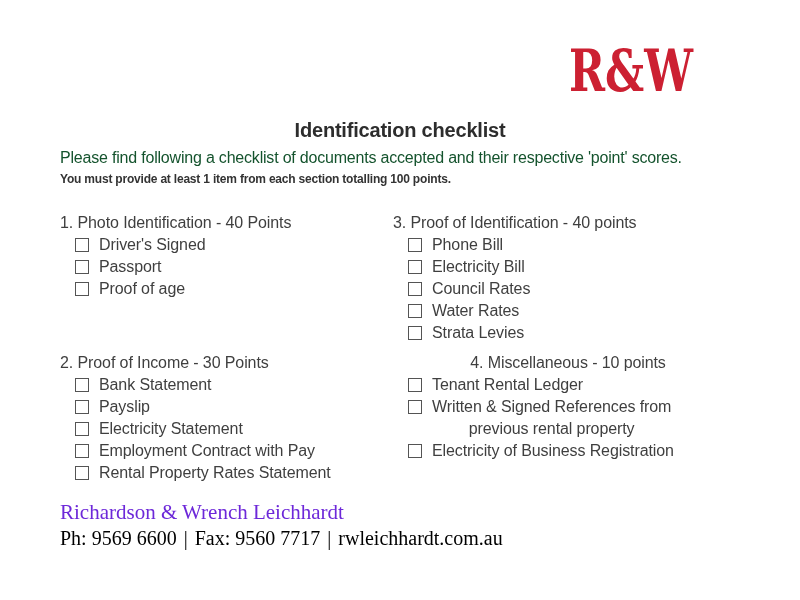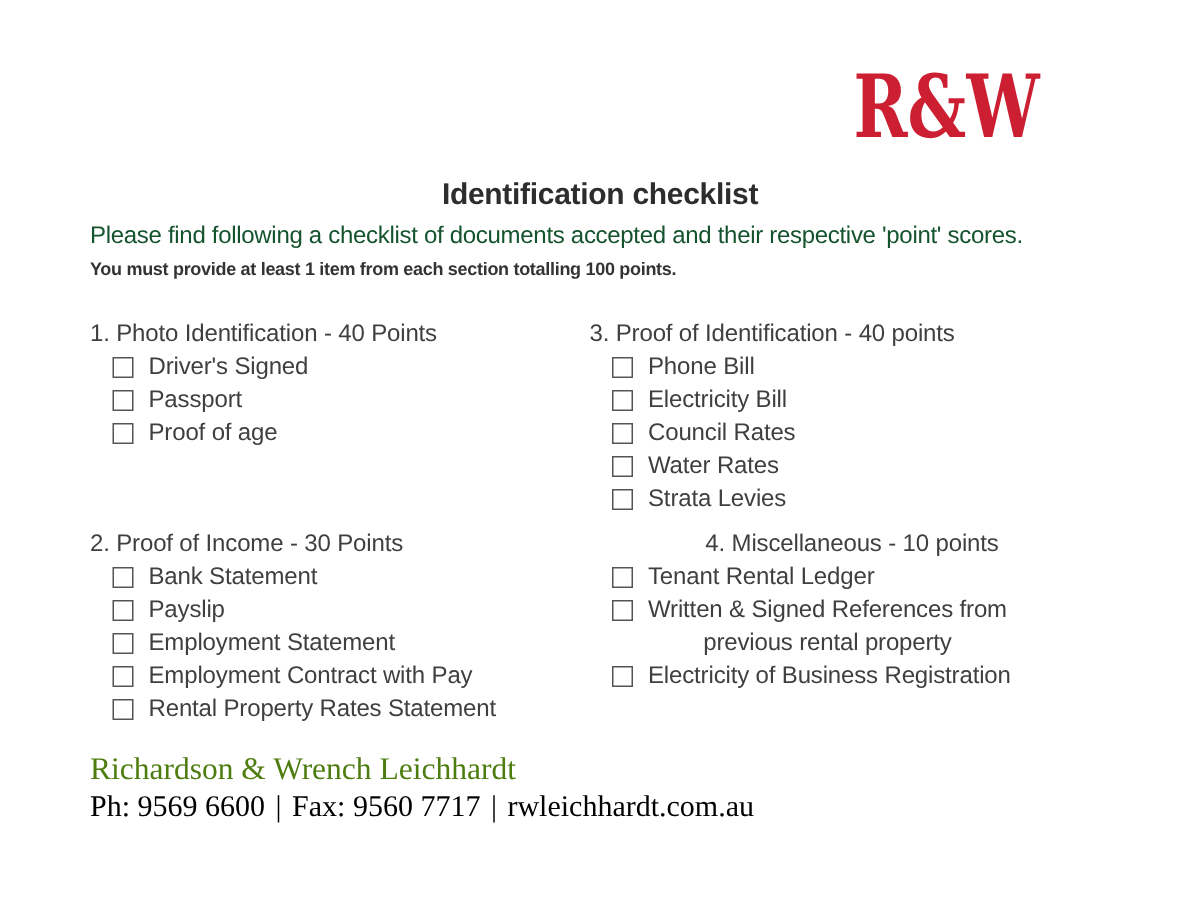--- a/index.html
+++ b/index.html
@@ -119,21 +119,21 @@
     <div class="item">
       <span class="checkbox"></span>
       <span class="item-label">Bank Statement</span>
     </div>
     <div class="item">
       <span class="checkbox"></span>
       <span class="item-label">Payslip</span>
     </div>
     <div class="item">
       <span class="checkbox"></span>
-      <span class="item-label">Employment Statement</span>
+      <span class="item-label">Electricity Statement</span>
     </div>
     <div class="item">
       <span class="checkbox"></span>
       <span class="item-label">Employment Contract with Pay</span>
     </div>
     <div class="item">
       <span class="checkbox"></span>
       <span class="item-label">Rental Property Rates Statement</span>
     </div>
   </div>
@@ -148,19 +148,19 @@
       <span class="checkbox"></span>
       <span class="item-label">Written &amp; Signed References from
 previous rental property</span>
     </div>
     <div class="item">
       <span class="checkbox"></span>
       <span class="item-label">Electricity of Business Registration</span>
     </div>
   </div>
 
-  <div class="footer-company" style="color: #4d7c0f;">Richardson &amp; Wrench Leichhardt</div>
+  <div class="footer-company" style="color: #6d28d9;">Richardson &amp; Wrench Leichhardt</div>
 
   <div class="footer-contact" style="color: #000000;">
     <span>Ph: 9569 6600</span><span class="sep">|</span><span>Fax: 9560 7717</span><span class="sep">|</span><a href="#" class="website">rwleichhardt.com.au</a>
   </div>
 
 </div>
 
 </body></html>

